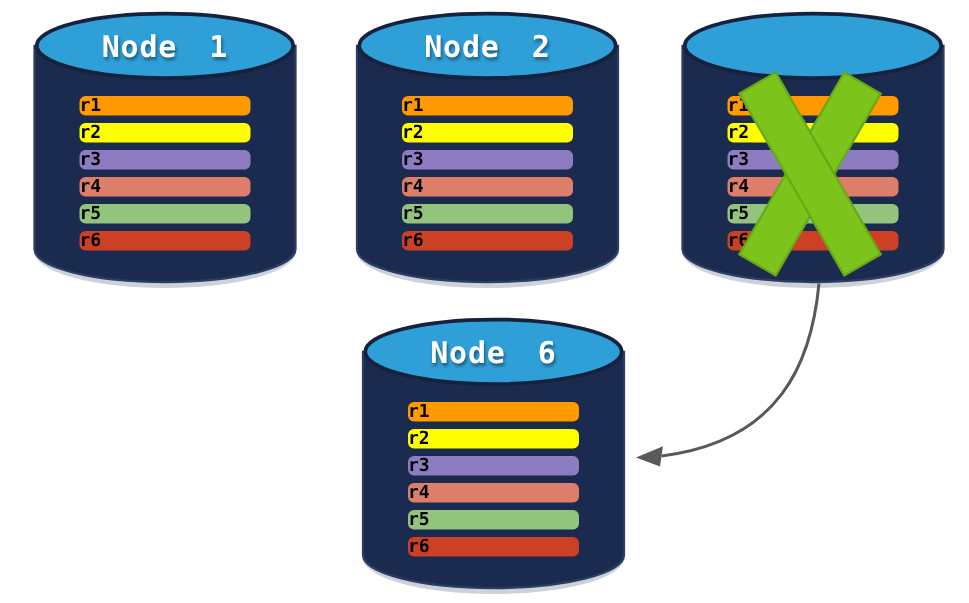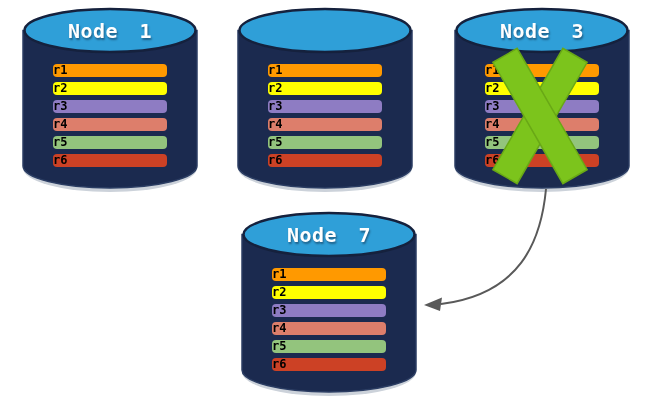--- a/index.html
+++ b/index.html
@@ -98,58 +98,58 @@
       <div class="bar" style="background: rgb(204, 65, 37);">r6</div>
     </div>
   </div>
 
   <div class="node" style="left:238px; top:8px;">
     <svg class="cyl" width="174" height="190" viewBox="0 0 174 190">
       <ellipse class="cyl-shadow" cx="87" cy="160" rx="87" ry="24"></ellipse>
       <path class="cyl-body" d="M0,22.5 L0,158 A87,22 0 0,0 174,158 L174,22.5 Z"></path>
       <ellipse class="cyl-top" cx="87" cy="22.5" rx="85.5" ry="21.5"></ellipse>
     </svg>
+    <div class="node-title">Node 2</div>
     <div class="bars">
       <div class="bar" style="background: rgb(255, 153, 0);">r1</div>
       <div class="bar" style="background: rgb(255, 255, 0);">r2</div>
       <div class="bar" style="background: rgb(142, 124, 195);">r3</div>
       <div class="bar" style="background: rgb(221, 126, 107);">r4</div>
       <div class="bar" style="background: rgb(147, 196, 125);">r5</div>
       <div class="bar" style="background: rgb(204, 65, 37);">r6</div>
     </div>
   </div>
 
   <div class="node" style="left:455px; top:8px;">
     <svg class="cyl" width="174" height="190" viewBox="0 0 174 190">
       <ellipse class="cyl-shadow" cx="87" cy="160" rx="87" ry="24"></ellipse>
       <path class="cyl-body" d="M0,22.5 L0,158 A87,22 0 0,0 174,158 L174,22.5 Z"></path>
       <ellipse class="cyl-top" cx="87" cy="22.5" rx="85.5" ry="21.5"></ellipse>
     </svg>
-    <div class="node-title">Node 3</div>
     <div class="bars">
       <div class="bar" style="background: rgb(255, 153, 0);">r1</div>
       <div class="bar" style="background: rgb(255, 255, 0);">r2</div>
       <div class="bar" style="background: rgb(142, 124, 195);">r3</div>
       <div class="bar" style="background: rgb(221, 126, 107);">r4</div>
       <div class="bar" style="background: rgb(147, 196, 125);">r5</div>
       <div class="bar" style="background: rgb(204, 65, 37);">r6</div>
     </div>
     <svg class="fail-x" width="120" height="140" viewBox="0 0 120 140">
       <rect class="x-arm" x="46" y="0" width="28" height="140" transform="rotate(30 60 70)"></rect>
       <rect class="x-arm" x="46" y="0" width="28" height="140" transform="rotate(-30 60 70)"></rect>
     </svg>
   </div>
 
   <div class="node" style="left:242px; top:212px;">
     <svg class="cyl" width="174" height="190" viewBox="0 0 174 190">
       <ellipse class="cyl-shadow" cx="87" cy="160" rx="87" ry="24"></ellipse>
       <path class="cyl-body" d="M0,22.5 L0,158 A87,22 0 0,0 174,158 L174,22.5 Z"></path>
       <ellipse class="cyl-top" cx="87" cy="22.5" rx="85.5" ry="21.5"></ellipse>
     </svg>
-    <div class="node-title">Node 7</div>
+    <div class="node-title">Node 6</div>
     <div class="bars">
       <div class="bar" style="background: rgb(255, 153, 0);">r1</div>
       <div class="bar" style="background: rgb(255, 255, 0);">r2</div>
       <div class="bar" style="background: rgb(142, 124, 195);">r3</div>
       <div class="bar" style="background: rgb(221, 126, 107);">r4</div>
       <div class="bar" style="background: rgb(147, 196, 125);">r5</div>
       <div class="bar" style="background: rgb(204, 65, 37);">r6</div>
     </div>
   </div>
 

